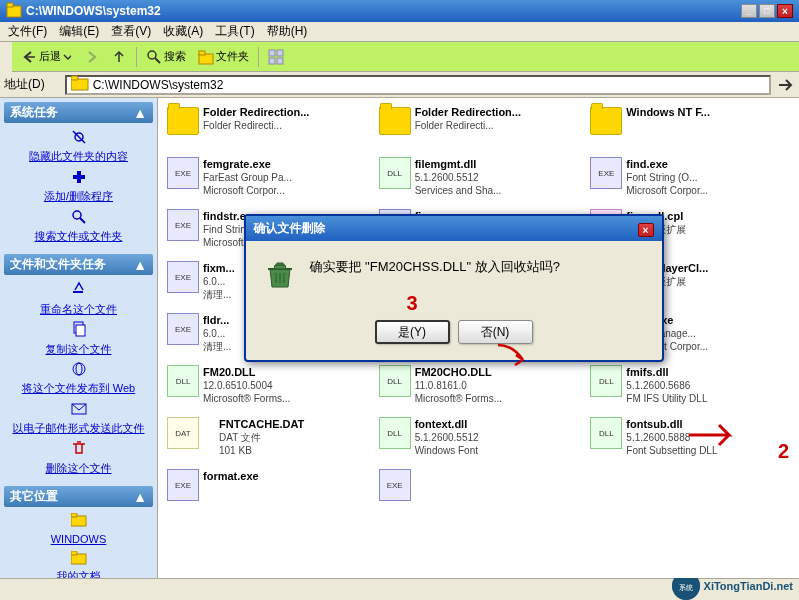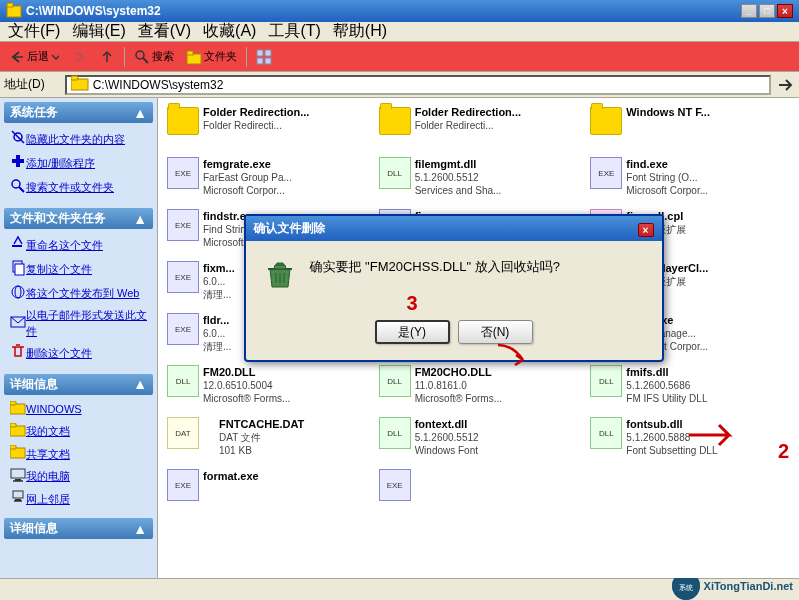--- a/index.html
+++ b/index.html
@@ -28,34 +28,35 @@
     .menu-bar {
       background: #ECE9D8;
       border-bottom: 1px solid #ACA899;
       display: flex;
       align-items: center;
       height: 20px;
       padding: 0 2px;
     }
     .menu-item {
       padding: 1px 6px;
-      font-size: 16px;
+      font-size: 12px;
       color: #000;
       cursor: pointer;
     }
 
     
     .toolbar {
-      background: #ef4444;
+      background: #bef264;
       border-bottom: 1px solid #ACA899;
       display: flex;
       align-items: center;
       height: 30px;
       padding: 2px 4px;
       gap: 2px;
+      margin-left: 12px;
     }
     .toolbar-btn {
       display: flex;
       align-items: center;
       padding: 2px 4px;
       border: 1px solid transparent;
       cursor: pointer;
       font-size: 11px;
       background: transparent;
       height: 24px;
@@ -122,20 +123,21 @@
     }
     .sidebar-link {
       display: flex;
       align-items: center;
       padding: 2px 4px;
       color: #0000cc;
       text-decoration: underline;
       cursor: pointer;
       font-size: 11px;
       line-height: 1.4;
+      flex-direction: column;
     }
 
     
     .file-area {
       flex: 1;
       background: white;
       overflow: auto;
       position: relative;
     }
     .file-grid {
@@ -522,21 +524,21 @@
                   <path d="M2 4 L14 4 M5 4 L5 13 L11 13 L11 4 M6 2 L10 2" fill="none" stroke="#cc0000" stroke-width="1.5"></path>
                 </svg>
             </span>
             <span>删除这个文件</span>
           </div>
         </div>
       </div>
 
       <div class="sidebar-section">
         <div class="sidebar-header">
-          <span>详细信息</span>
+          <span>其它位置</span>
           <span style="font-size:14px;">▲</span>
         </div>
         <div class="sidebar-content">
           <div class="sidebar-link">
             <span>
               <svg width="16" height="14" viewBox="0 0 16 14">
                   <rect x="0" y="3" width="15" height="10" fill="#ffd700" stroke="#aa8800" stroke-width="1"></rect>
                   <rect x="0" y="0" width="6" height="4" fill="#ffd700" stroke="#aa8800" stroke-width="1" rx="1"></rect>
                 </svg>
             </span>

